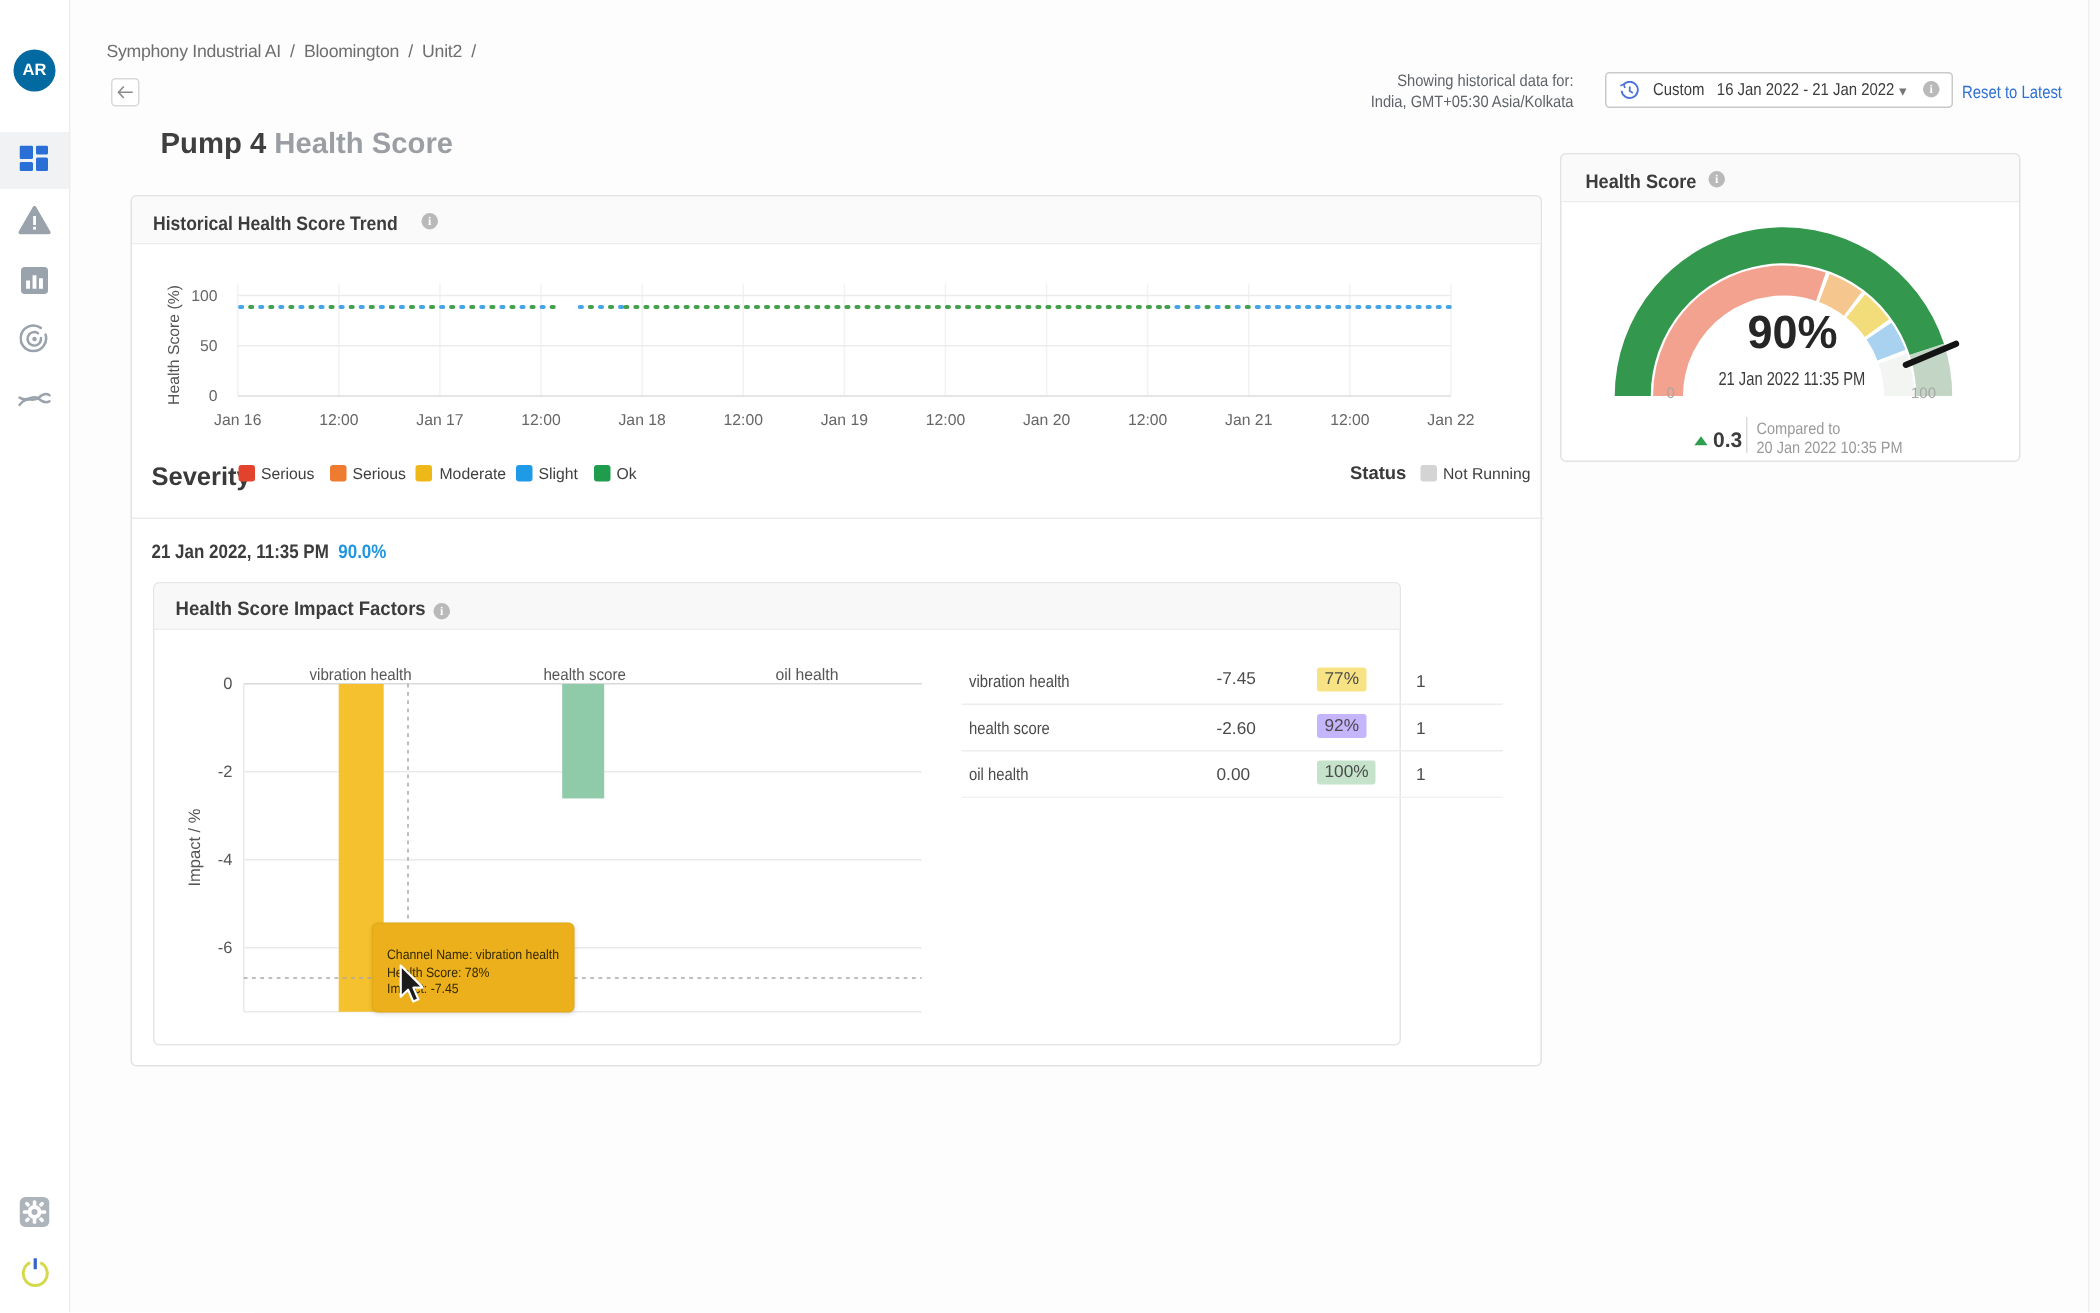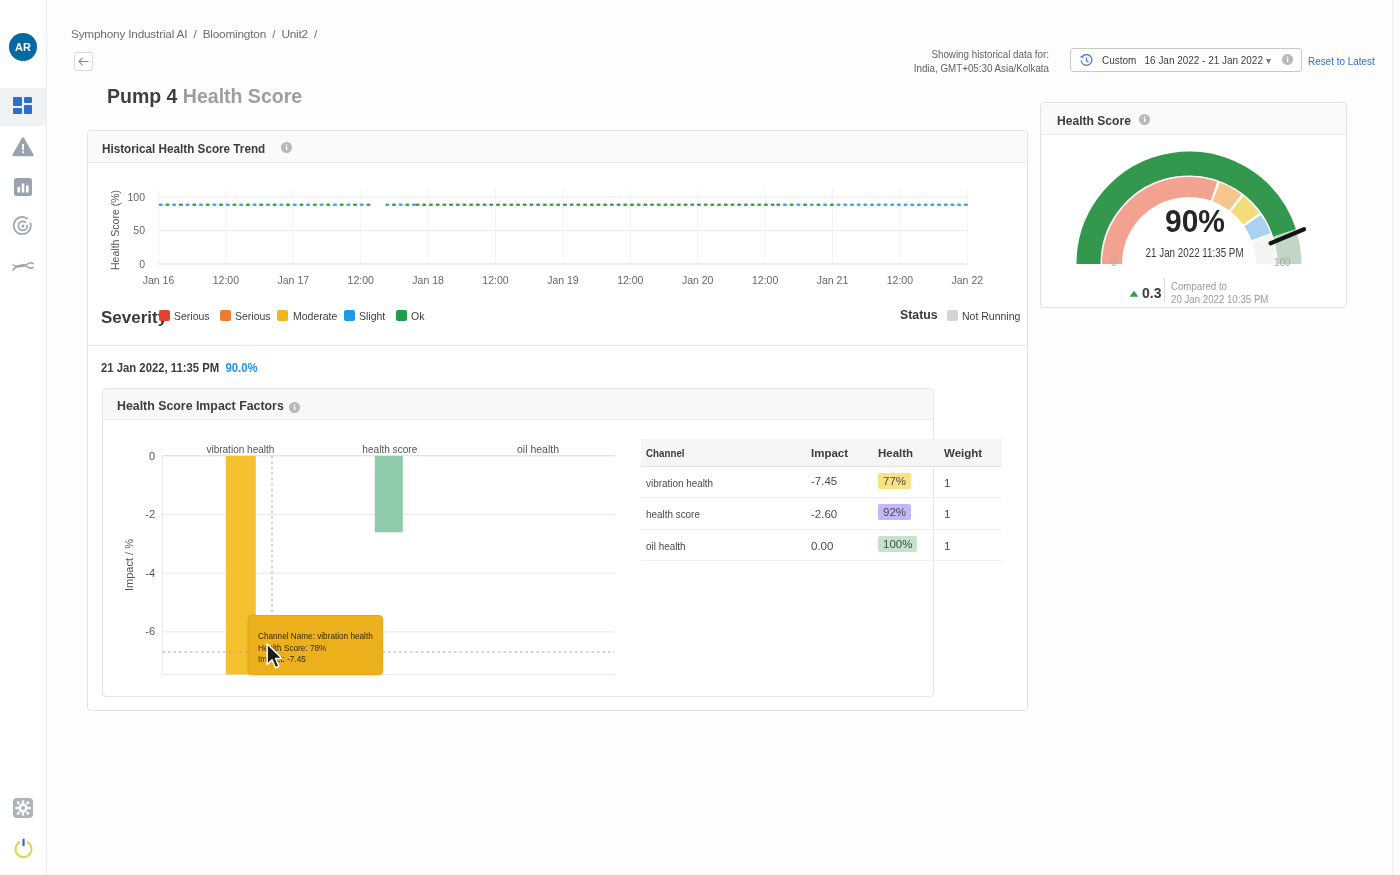--- a/index.html
+++ b/index.html
@@ -215,26 +215,20 @@
     </svg>
 
     <div class="abs" style="left:144.7px;top:226.3px;width:135px;height:60px;background:#ecb01c;border:1px solid #e5ab16;border-radius:4px;box-shadow:0 1px 3px rgba(0,0,0,0.15);">
       <div style="position:absolute;left:9px;top:15px;font-size:9px;line-height:11.4px;color:#332900;white-space:nowrap;transform:scaleX(0.91);transform-origin:left top;">Channel Name: vibration health<br>Health Score: 78%<br>Impact: -7.45</div>
     </div>
     <svg class="abs" style="left:163px;top:252px;" width="16" height="30" viewBox="0 0 14 23.5">
       <path d="M1 1 L1 19.2 L5.3 15.1 L8.3 22 L11.3 20.7 L8.4 13.9 L14 13.9 Z" fill="#1c1c1c" stroke="#fff" stroke-width="1.3" stroke-linejoin="round"></path>
     </svg>
 
     <div class="abs" style="left:538px;top:49.6px;width:361px;font-size:11.5px;color:#4a4a4a;">
-      <div style="height:28.4px;background:#f5f5f6;border-bottom:1px solid #e2e2e2;position:relative;font-weight:bold;color:#3c3c3c;">
-        <span style="position:absolute;left:5px;top:8px;display:inline-block;transform:scaleX(0.85);transform-origin:left center;">Channel</span>
-        <span style="position:absolute;left:170px;top:8px;">Impact</span>
-        <span style="position:absolute;left:237px;top:8px;">Health</span>
-        <span style="position:absolute;left:303px;top:8px;">Weight</span>
-      </div>
       <div style="height:31.3px;border-bottom:1px solid #ededed;position:relative;">
         <span style="position:absolute;left:5px;top:10px;display:inline-block;transform:scaleX(0.86);transform-origin:left center;white-space:nowrap;">vibration health</span>
         <span style="position:absolute;left:170px;top:8px;">-7.45</span>
         <span style="position:absolute;left:237px;top:6px;background:#f8e384;padding:2px 5px;border-radius:2px;">77%</span>
         <span style="position:absolute;left:303px;top:10px;">1</span>
       </div>
       <div style="height:31.3px;border-bottom:1px solid #ededed;position:relative;">
         <span style="position:absolute;left:5px;top:10px;display:inline-block;transform:scaleX(0.86);transform-origin:left center;white-space:nowrap;">health score</span>
         <span style="position:absolute;left:170px;top:10px;">-2.60</span>
         <span style="position:absolute;left:237px;top:6px;background:#c4b5fd;padding:2px 5px;border-radius:2px;">92%</span>

